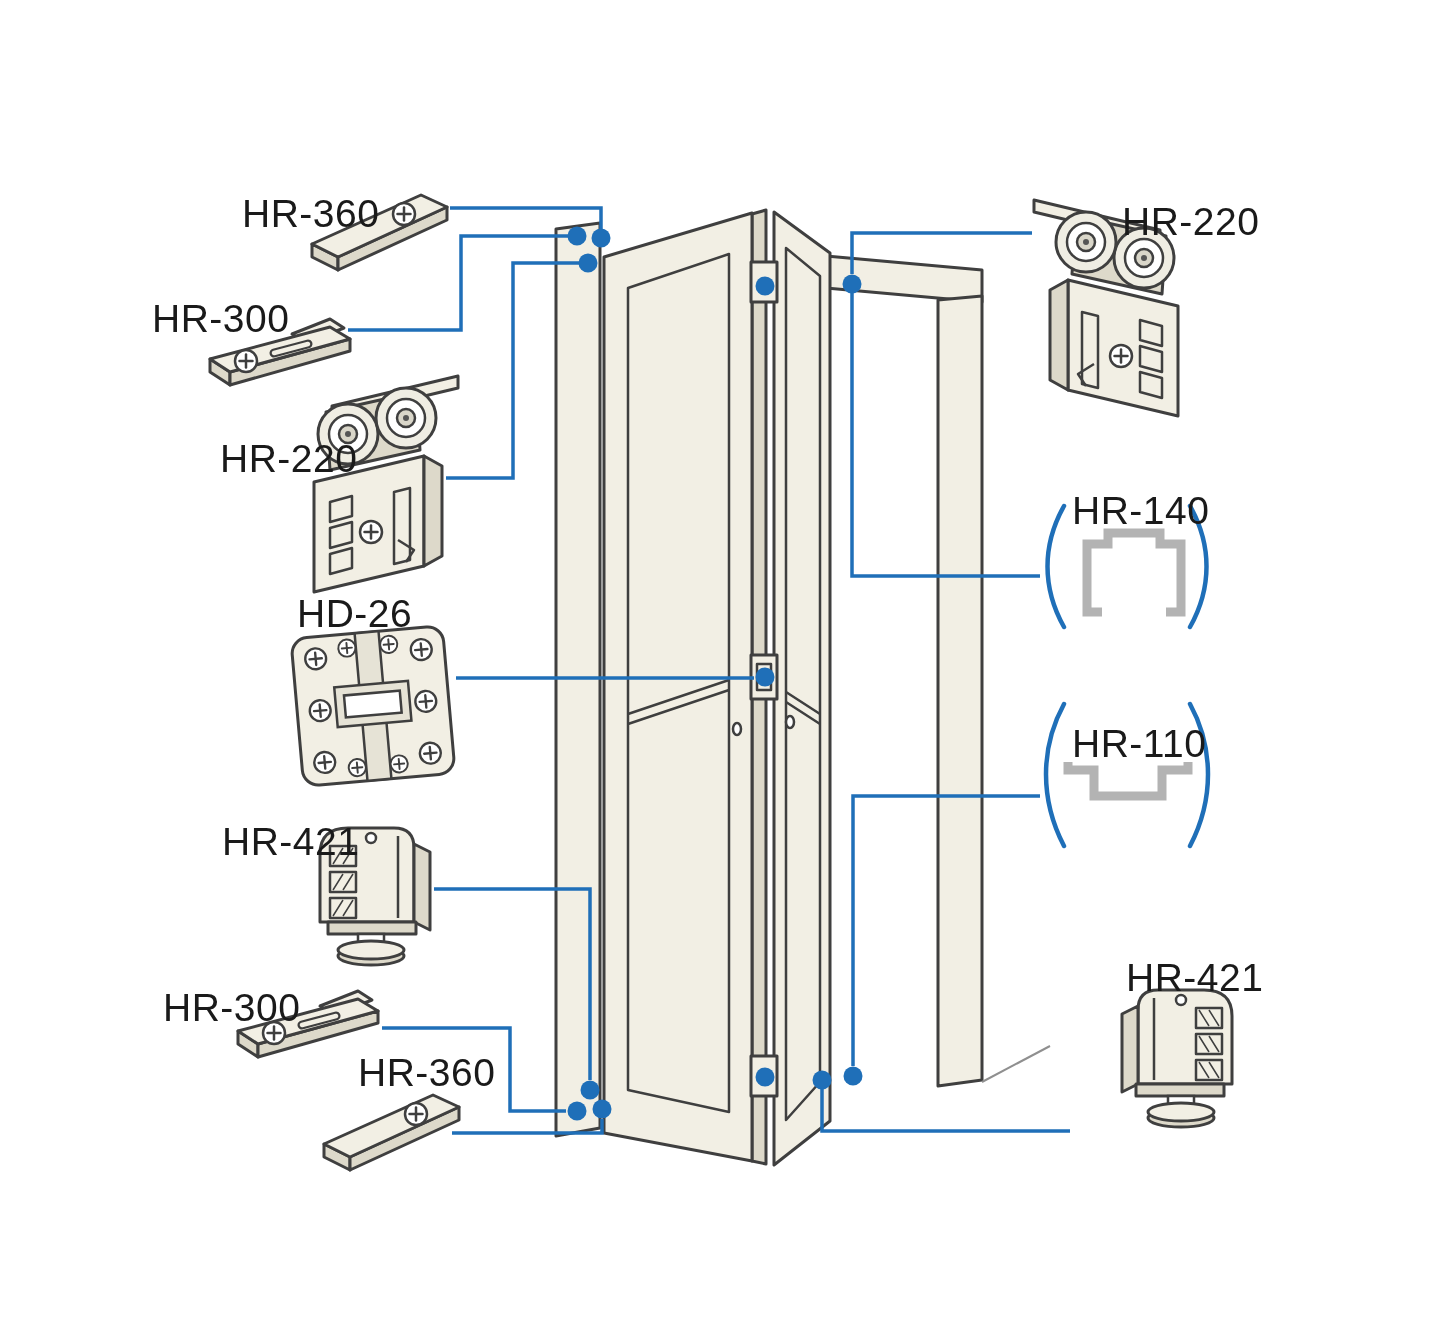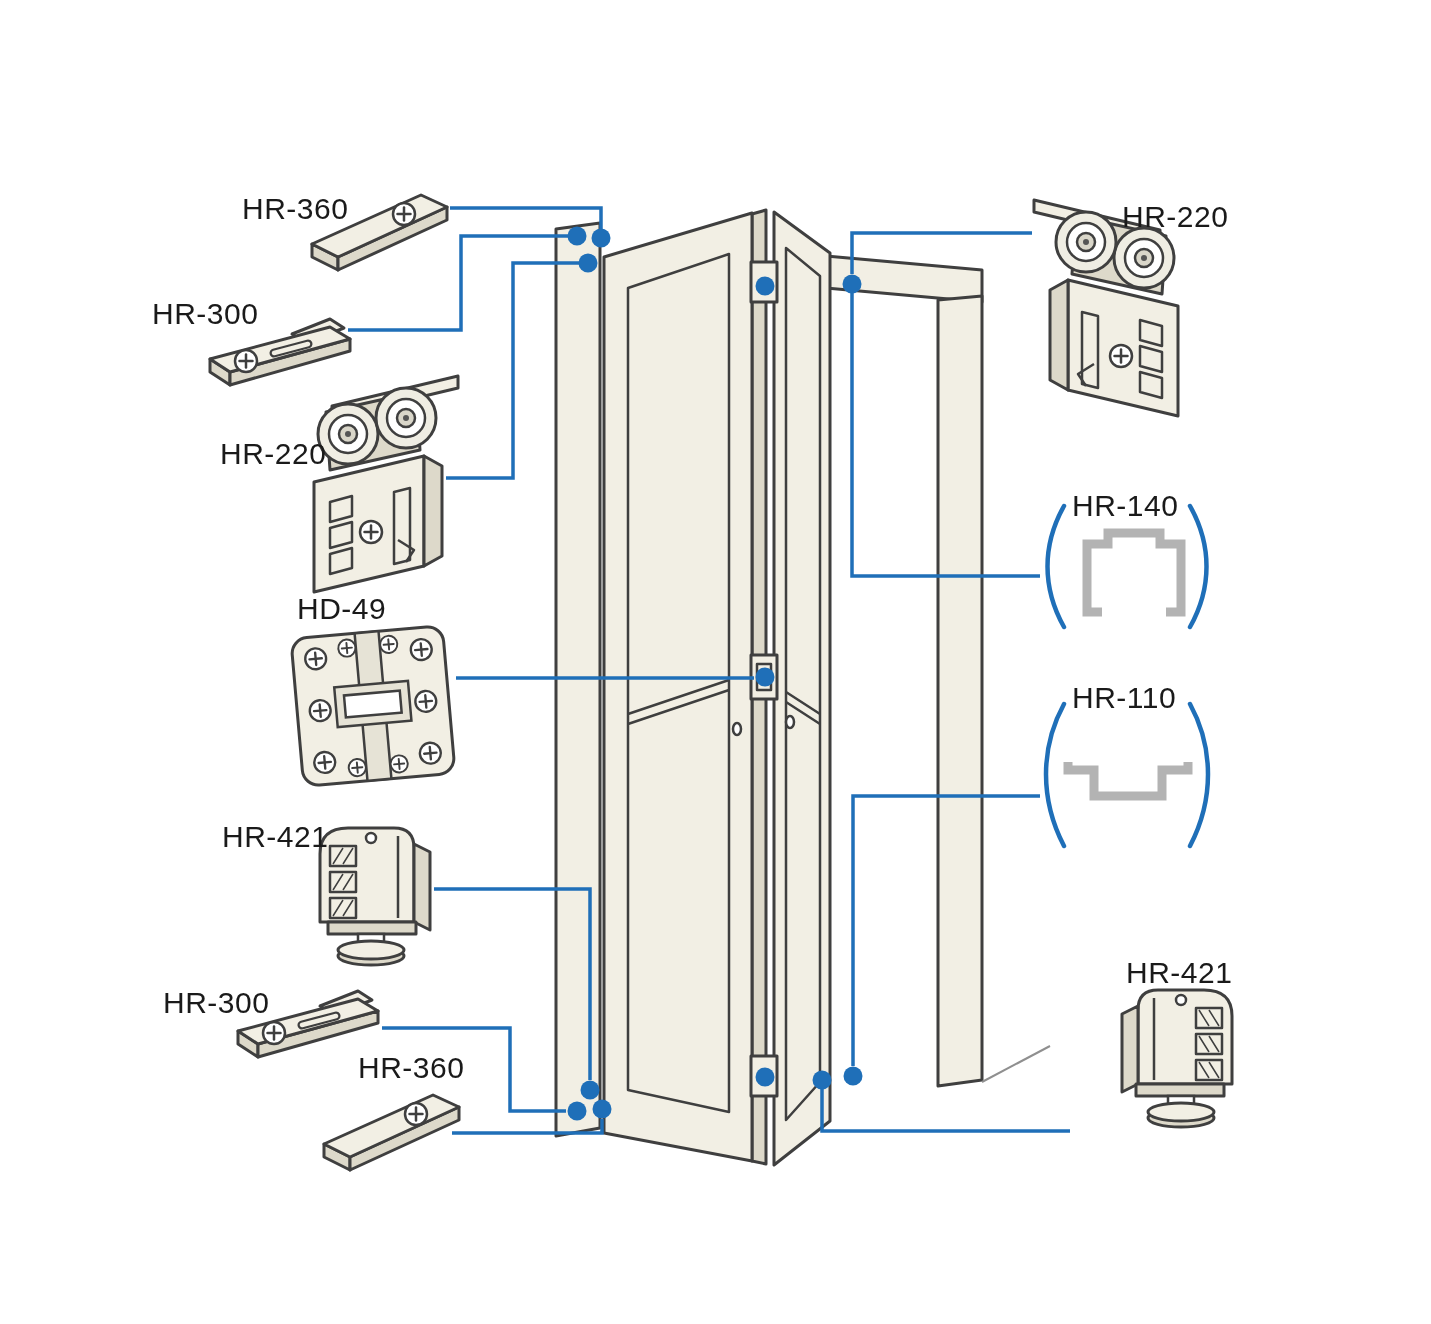--- a/index.html
+++ b/index.html
@@ -11,21 +11,21 @@
     --bg:#ffffff;
     --text:#1a1a1a;
   }
   html,body{margin:0;padding:0;background:var(--bg);}
   .stage{
     position:relative;width:1431px;height:1324px;background:var(--bg);
     font-family:"Liberation Sans",sans-serif;overflow:hidden;
   }
   .stage svg{position:absolute;left:0;top:0;}
   .part-label{
-    position:absolute;font-size:30px;font-weight:500;color:var(--text);
+    position:absolute;font-size:39px;font-weight:500;color:var(--text);
     letter-spacing:.5px;white-space:nowrap;
   }
   .panel{fill:var(--panel);stroke:var(--outline);stroke-width:3;stroke-linejoin:round;}
   .shadeface{fill:var(--shade);stroke:var(--outline);stroke-width:3;stroke-linejoin:round;}
   .stroke-only{fill:none;stroke:var(--outline);stroke-width:2.5;stroke-linejoin:round;}
   .whitefill{fill:#fff;stroke:var(--outline);stroke-width:2.5;}
   .mech{fill:#e6e3d6;stroke:var(--outline);stroke-width:2.5;}
   .leader{fill:none;stroke:var(--accent);stroke-width:3.5;}
   .dot{fill:var(--accent);}
   .paren{fill:none;stroke:var(--accent);stroke-width:4.5;stroke-linecap:round;}
@@ -199,22 +199,22 @@
       <circle class="dot" cx="577" cy="1111" r="9.5"></circle>
       <circle class="dot" cx="602" cy="1109" r="9.5"></circle>
       <circle class="dot" cx="822" cy="1080" r="9.5"></circle>
       <circle class="dot" cx="853" cy="1076" r="9.5"></circle>
     </g>
   </svg>
 
   <div class="part-label" style="left:242px;top:192px;">HR-360</div>
   <div class="part-label" style="left:152px;top:297px;">HR-300</div>
   <div class="part-label" style="left:220px;top:437px;">HR-220</div>
-  <div class="part-label" style="left:297px;top:592px;">HD-49</div>
+  <div class="part-label" style="left:297px;top:592px;">HD-26</div>
   <div class="part-label" style="left:222px;top:820px;">HR-421</div>
   <div class="part-label" style="left:163px;top:986px;">HR-300</div>
   <div class="part-label" style="left:358px;top:1051px;">HR-360</div>
   <div class="part-label" style="left:1122px;top:200px;">HR-220</div>
   <div class="part-label" style="left:1072px;top:489px;">HR-140</div>
-  <div class="part-label" style="left:1072px;top:681px;text-align:right;">HR-110</div>
+  <div class="part-label" style="left:1072px;top:722px;text-align:right;">HR-110</div>
   <div class="part-label" style="left:1126px;top:956px;">HR-421</div>
 
 </div>
 
 </body></html>

